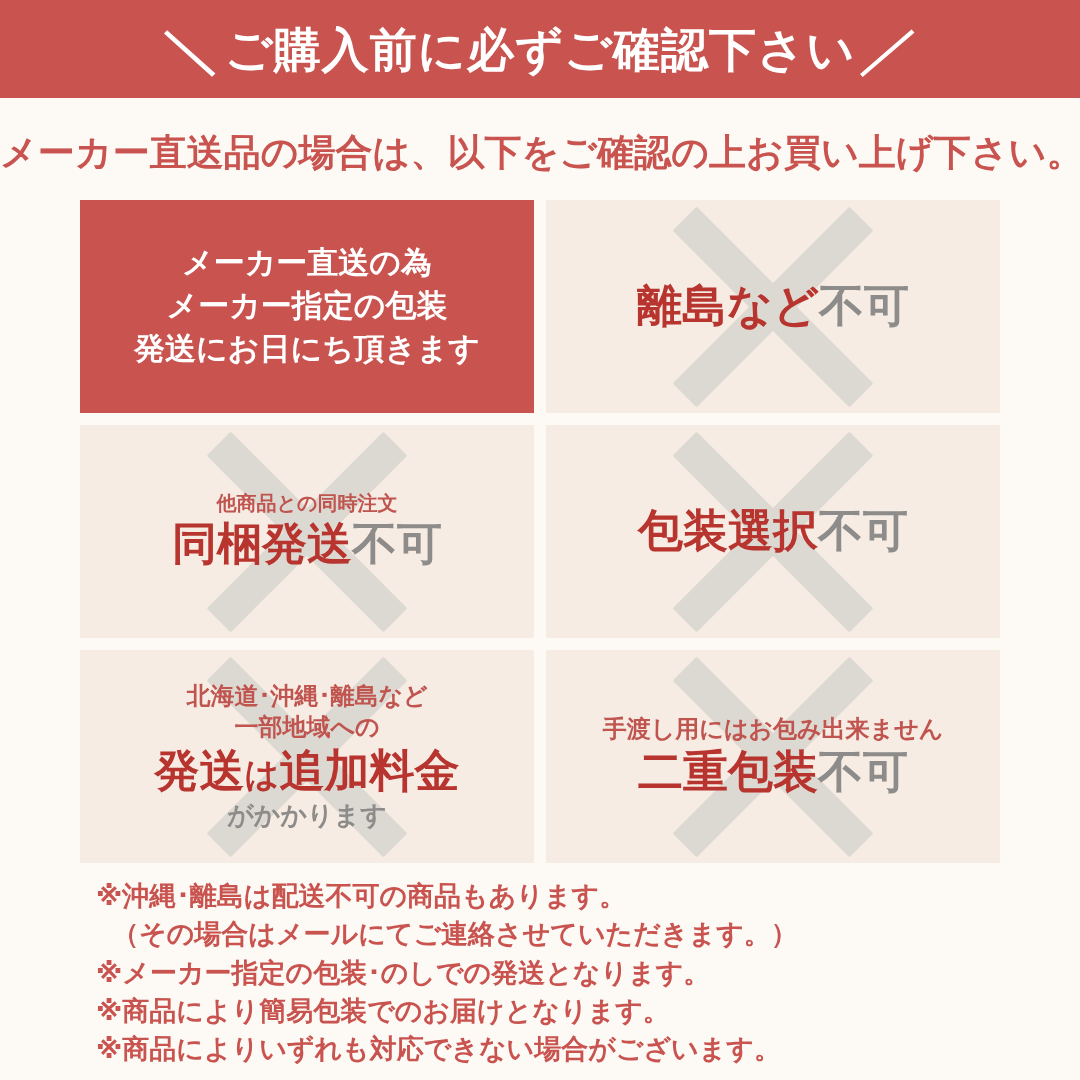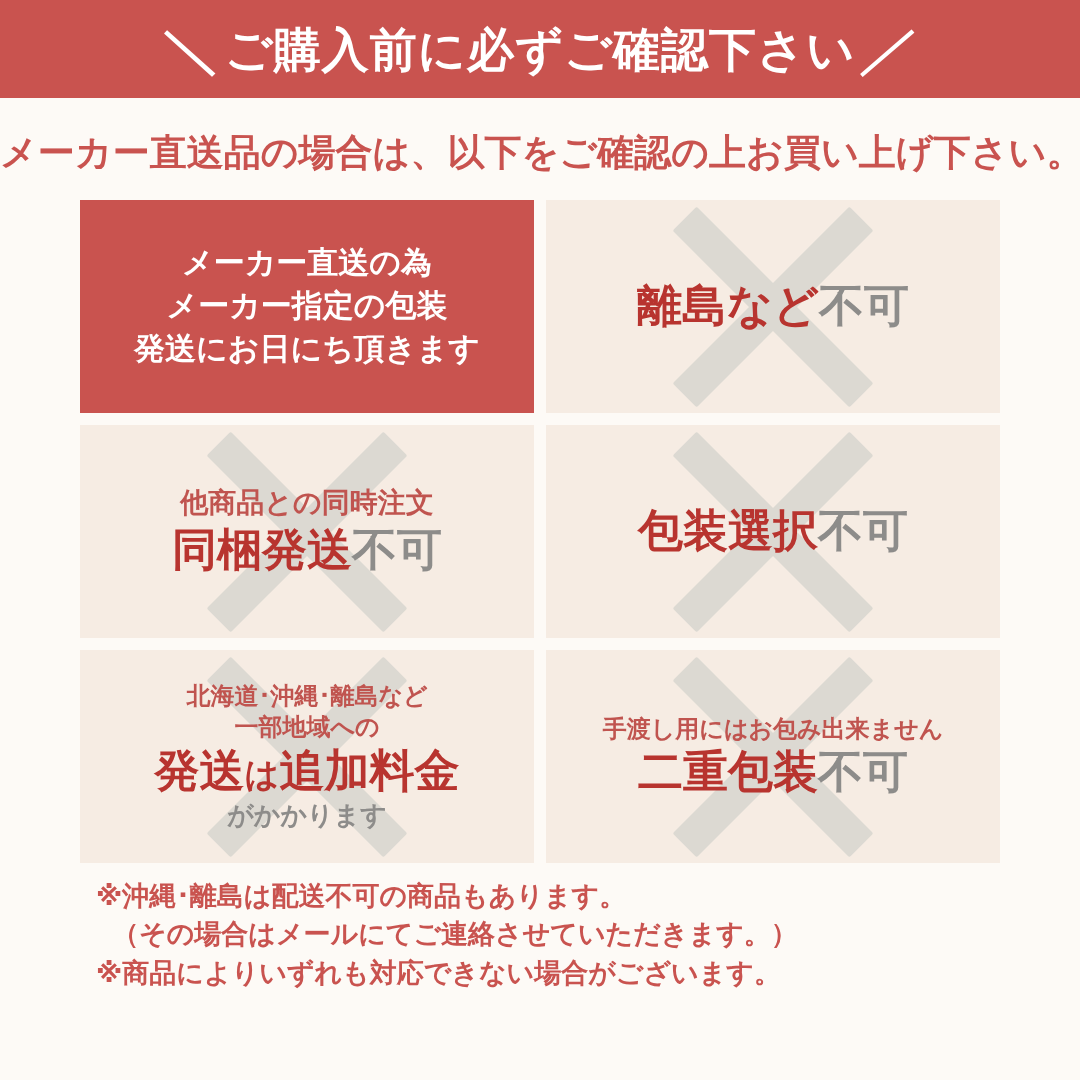--- a/index.html
+++ b/index.html
@@ -112,21 +112,21 @@
 
   
   .t-white {
     color: #ffffff;
     font-size: 31px;
     font-weight: bold;
     line-height: 1.38;
   }
   .t-small {
     color: #c0544f;
-    font-size: 28px;
+    font-size: 20px;
     font-weight: bold;
     line-height: 1.3;
   }
   .t-small-2 {
     color: #c0544f;
     font-size: 24px;
     font-weight: bold;
     line-height: 1.3;
   }
   .t-big {
@@ -242,16 +242,18 @@
           <span class="red">二重包装</span><span class="grey">不可</span>
         </div>
       </div>
     </div>
 
   </div>
 
   <div class="notes">
     <div>※沖縄･離島は配送不可の商品もあります。</div>
     <div class="indent">（その場合はメールにてご連絡させていただきます。）</div>
+    <div>※メーカー指定の包装･のしでの発送となります。</div>
+    <div>※商品により簡易包装でのお届けとなります。</div>
     <div>※商品によりいずれも対応できない場合がございます。</div>
   </div>
 
 </div>
 
 </body></html>

